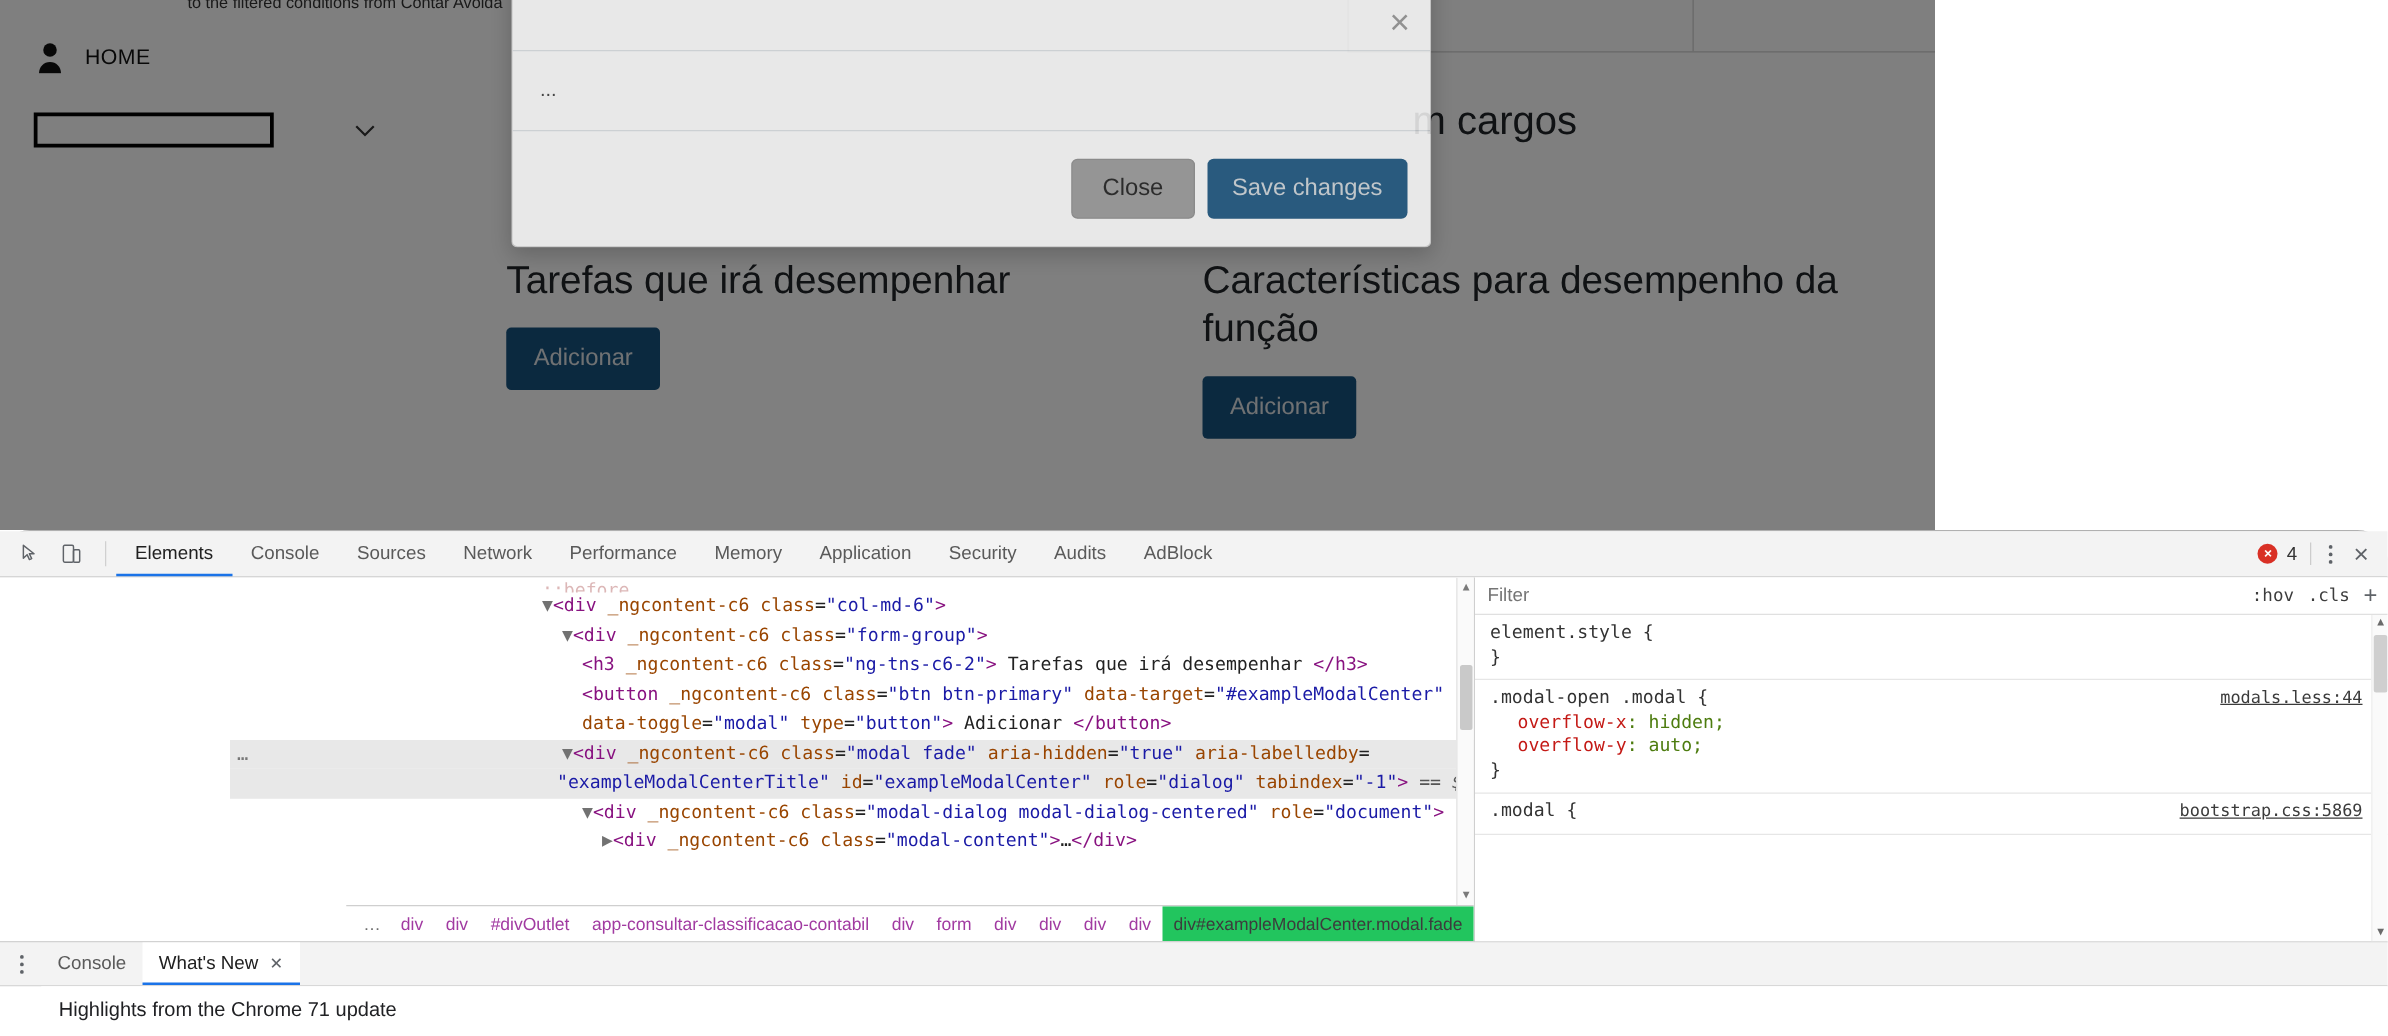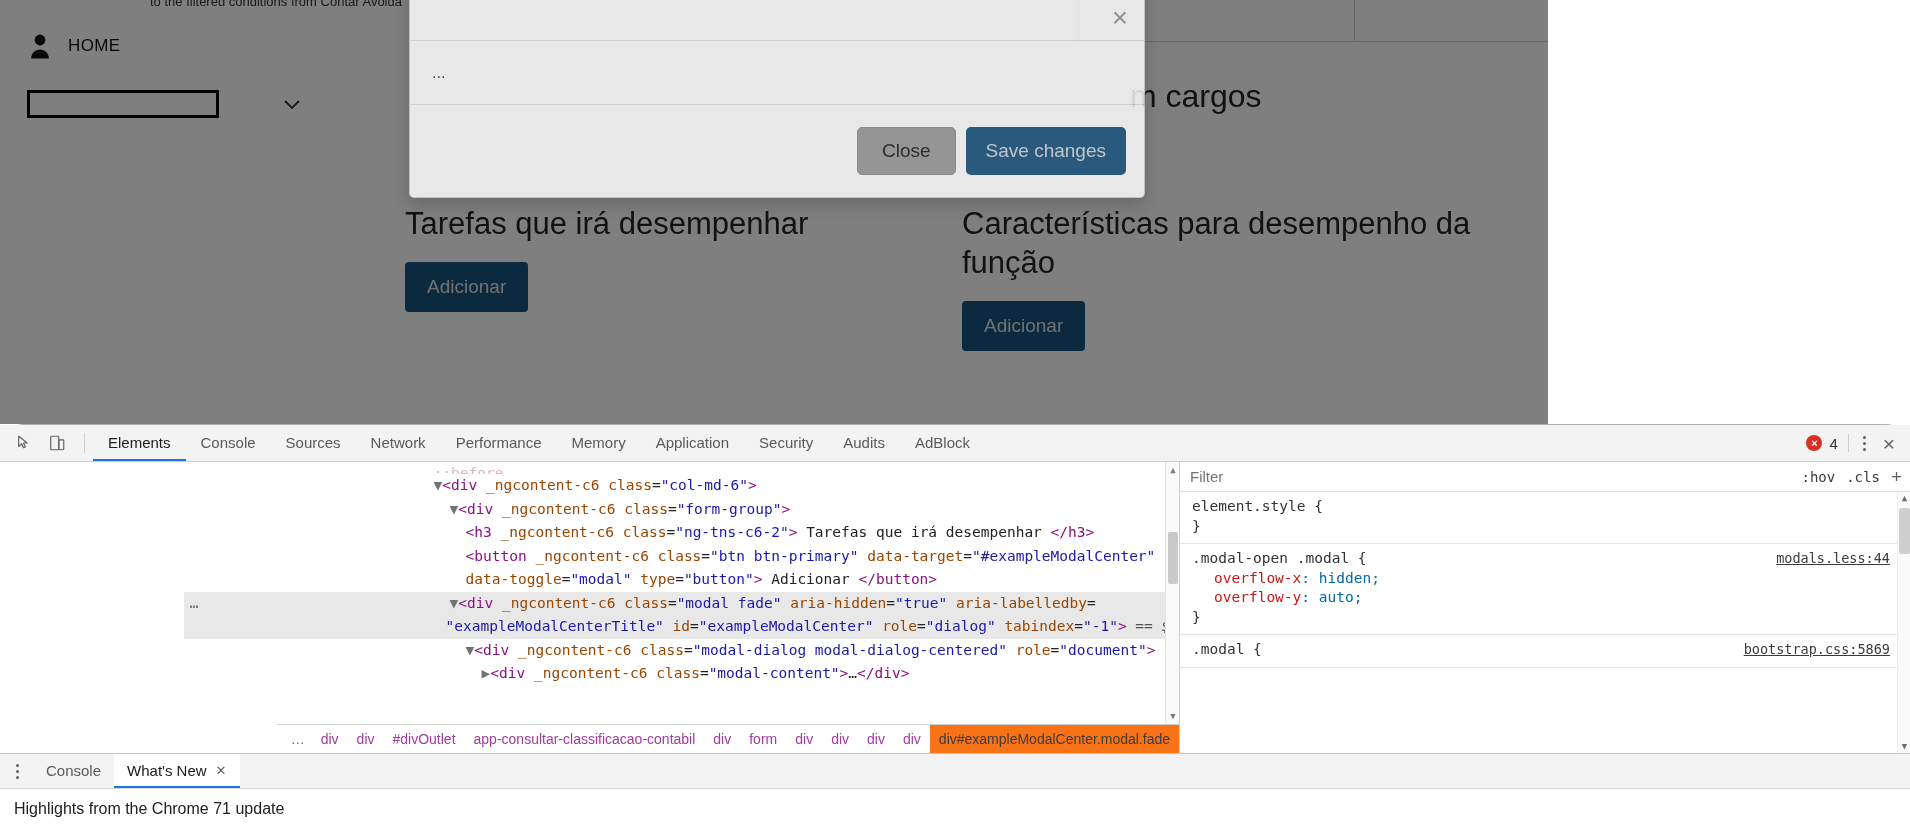--- a/index.html
+++ b/index.html
@@ -192,21 +192,21 @@
     background: #c9c9c9; border-radius: 2px;
   }
 
   .crumbs {
     height: 29px; flex: none; background: #fff; border-top: 1px solid #cfcfcf;
     display: flex; align-items: center; gap: 0; padding-left: 8px;
     font-size: 14px; overflow: hidden;
   }
   .crumb { padding: 0 9px; color: #a13aa1; white-space: nowrap; cursor: pointer; line-height: 28px; }
   .crumb.dots { color: #6b6b6b; letter-spacing: 1px; padding: 0 6px; }
-  .crumb.active { background: #f97316; color: #3c3c3c; }
+  .crumb.active { background: #22c55e; color: #3c3c3c; }
 
   
   .styles-pane {
     flex: 1 1 auto; background: #fff; display: flex; flex-direction: column; min-width: 0;
   }
   .styles-tabs {
     height: 34px; flex: none; display: flex; align-items: stretch;
     border-bottom: 1px solid #cdcdcd; background: #f3f3f3;
   }
   .st-tab {
@@ -233,21 +233,21 @@
     font-family: "DejaVu Sans Mono", monospace; font-size: 14.5px; line-height: 19.5px;
     color: #333; background: #fff;
   }
   .css-rule { padding: 5px 12px 7px 12px; border-bottom: 1px solid #e6e6e6; position: relative; }
   .css-sel { color: #333; }
   .css-src {
     position: absolute; right: 20px; top: 5px; color: #3b3b3b;
     text-decoration: underline; font-size: 13.5px; cursor: pointer;
   }
   .css-prop { color: #c41a16; padding-left: 22px; margin-top: 15px; }
-  .css-val  { color: #0369a1; }
+  .css-val  { color: #4d7c0f; }
   .css-scroll {
     position: absolute; right: 0; top: 0; width: 13px; height: 100%;
     background: #fafafa; border-left: 1px solid #eee;
   }
   .css-scroll .up, .css-scroll .dn {
     position: absolute; left: 2px; width: 9px; height: 9px; color: #6a6a6a; font-size: 9px;
     text-align:center; line-height: 9px;
   }
   .css-scroll .up { top: 2px; } .css-scroll .dn { bottom: 2px; }
   .css-scroll .thumb { position:absolute; left:1px; top: 16px; width: 11px; height: 46px; background:#cfcfcf; border-radius:2px; }
@@ -263,21 +263,21 @@
   }
   .drawer-kebab { display:flex; flex-direction: column; gap:3px; align-items:center; justify-content:center; padding: 0 14px 0 16px; cursor:pointer; }
   .drawer-kebab i { width:3px; height:3px; border-radius:50%; background:#5f6368; display:block; }
   .dw-tab {
     display: flex; align-items: center; gap: 9px; padding: 0 13px; font-size: 15px;
     color: #5a5a5a; cursor: pointer; border-bottom: 2px solid transparent;
   }
   .dw-tab.active { color: #202020; border-bottom-color: #1a73e8; background:#fff; }
   .dw-x { font-size: 13px; color: #5f6368; }
   .drawer-body {
-    flex: 1 1 auto; background: #fff; padding: 11px 14px; font-size: 16px; color: #202124;
+    flex: 1 1 auto; background: #fff; padding: 11px 14px; font-size: 16px; color: #202124; margin-left: 33px;
   }
 </style>
 </head>
 <body>
 
 <div id="viewport">
 
   <div id="page">
 
     <div class="page-topline">to the filtered conditions from Contar Avoida</div>

